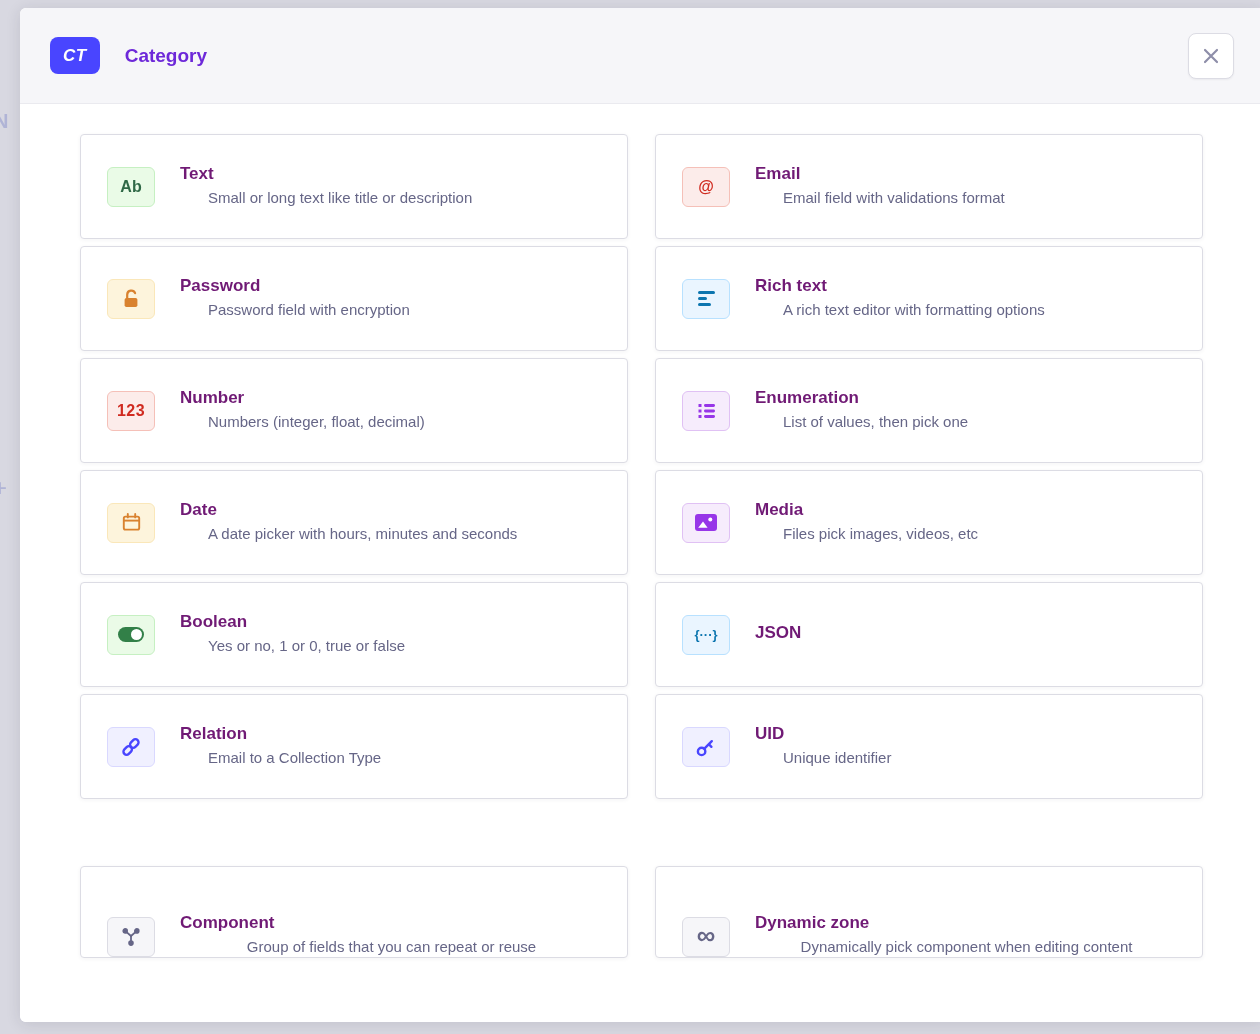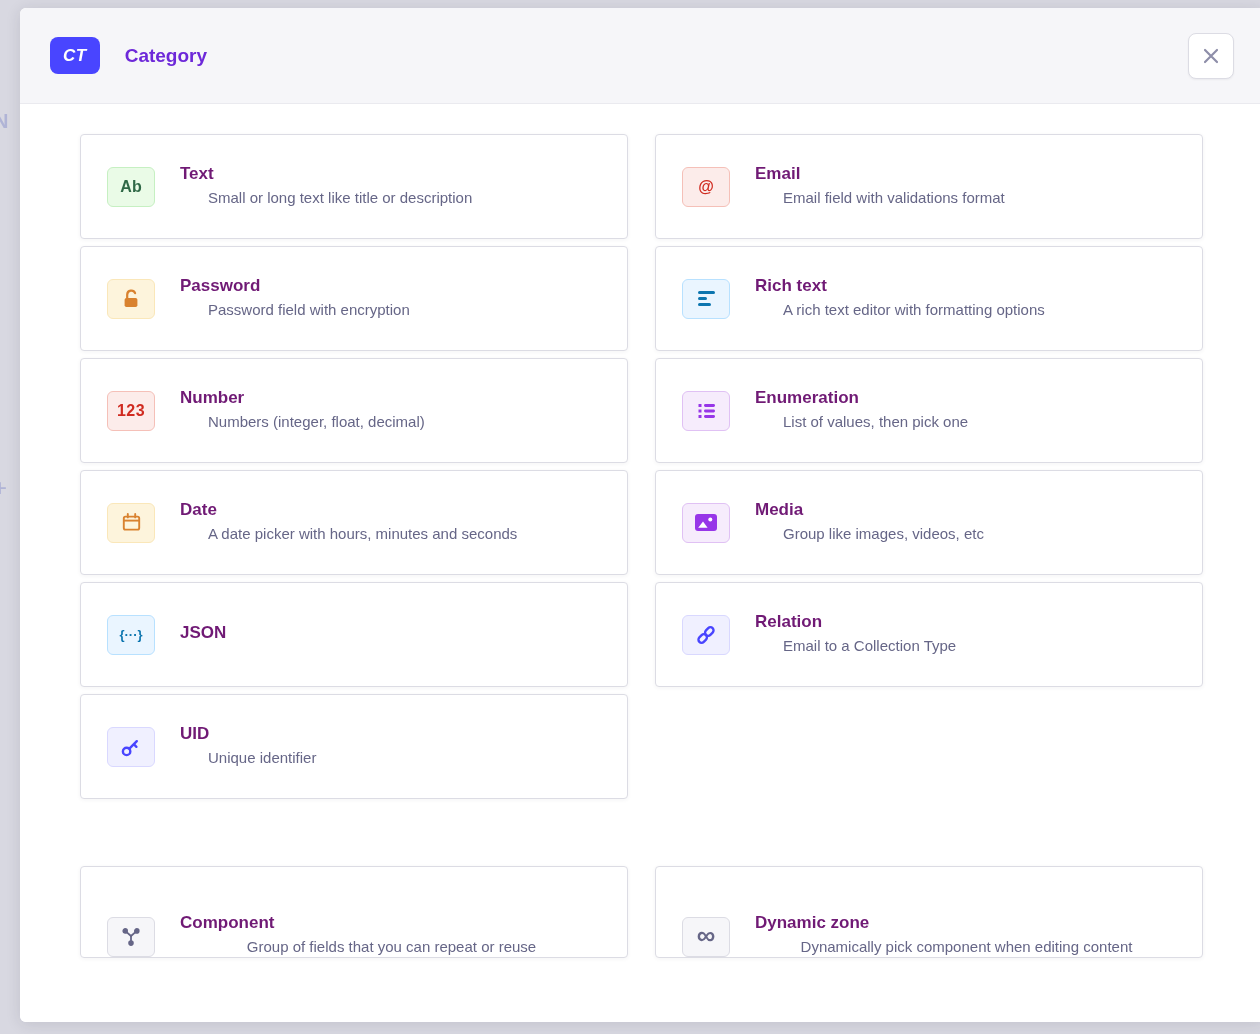--- a/index.html
+++ b/index.html
@@ -207,24 +207,33 @@
       <div class="card">
         <div class="iconbox scheme-purple">
           <svg width="22" height="17" viewBox="0 0 22 17">
             <rect width="22" height="17" rx="3" fill="currentColor"></rect>
             <circle cx="15.3" cy="5.6" r="2" fill="#ffffff"></circle>
             <path d="M3.2 13.8 L8 7.6 L12.6 13.8 Z" fill="#ffffff"></path>
           </svg>
         </div>
         <div class="card-text">
           <div class="card-title">Media</div>
-          <div class="card-sub">Group like images, videos, etc</div>
-        </div>
-      </div>
-
+          <div class="card-sub">Files pick images, videos, etc</div>
+        </div>
+      </div>
+
+      <div class="card">
+        <div class="iconbox scheme-green">
+          <span class="toggle-pill"></span>
+        </div>
+        <div class="card-text">
+          <div class="card-title">Boolean</div>
+          <div class="card-sub">Yes or no, 1 or 0, true or false</div>
+        </div>
+      </div>
 
       <div class="card">
         <div class="iconbox scheme-blue">
           <span class="icon-json">{···}</span>
         </div>
         <div class="card-text">
           <div class="card-title">JSON</div>
         </div>
       </div>
 

